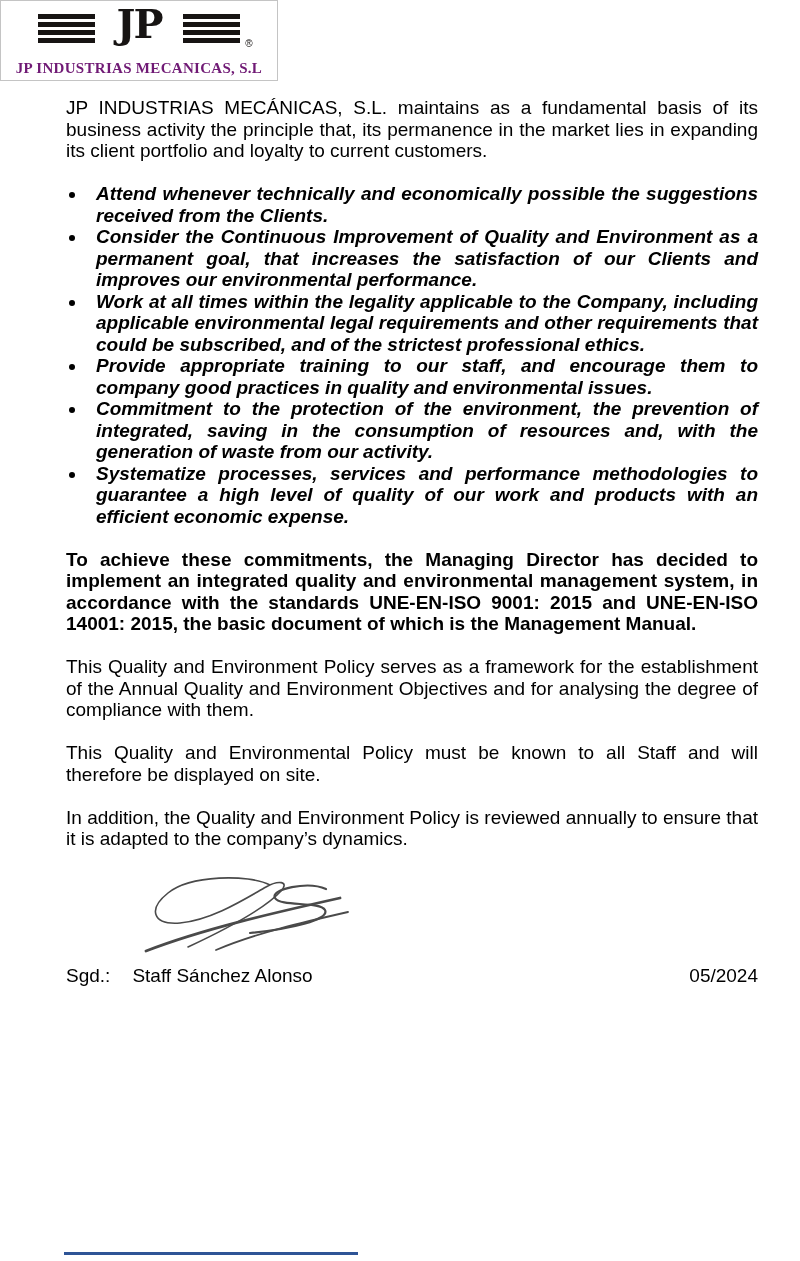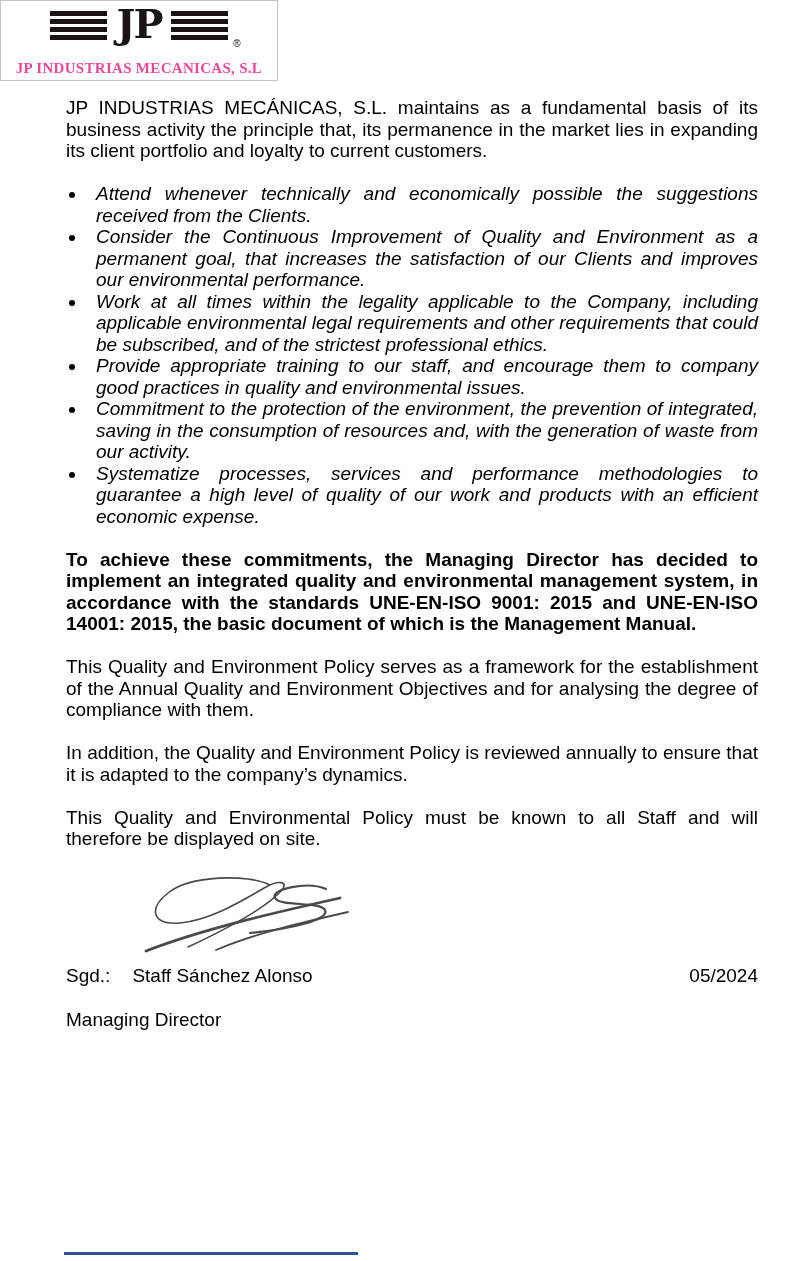--- a/index.html
+++ b/index.html
@@ -14,50 +14,50 @@
   }
 
   
   .header { position:absolute; top:0; left:0; right:0; height:92px; display:flex; }
   .logo-box {
     width:278px; height:81px; box-sizing:border-box;
     border:1px solid #c4c4c4;
     display:flex; flex-direction:column; align-items:center; justify-content:center;
     padding-top:4px; background:#fff;
   }
-  .logo-row { display:flex; align-items:center; gap:9px; position:relative; }
+  .logo-row { display:flex; align-items:flex-end; gap:21px; position:relative; }
   .bars { display:flex; flex-direction:column; gap:3px; }
   .bar { width:57px; height:5px; background:#171413; }
   .monogram {
     font-family:"DejaVu Serif", serif; font-weight:700;
     font-size:40px; line-height:0.85; letter-spacing:-2px;
     color:#171413; transform:translateY(-2px);
   }
   .reg { position:absolute; right:-13px; bottom:-6px; font-size:10px; color:#171413; }
   .company-name {
     font-family:"Liberation Serif", serif; font-weight:700;
-    font-size:15px; margin-top:17px; letter-spacing:0.3px; color:#ec4899;
+    font-size:15px; margin-top:17px; letter-spacing:0.3px; color:#701a75;
     white-space:nowrap;
   }
   .title-area { flex:1; display:flex; align-items:center; justify-content:center; }
   .doc-title { font-weight:700; font-size:17.5px; letter-spacing:0.1px; }
 
   
   .body-text {
     position:absolute; top:97px; left:66px; width:692px;
     font-size:19px; line-height:21.5px; text-align:justify;
   }
   .body-text p { margin:0 0 21.5px 0; }
   .bold { font-weight:700; }
   ul.objectives {
     margin:0 0 21.5px 0; padding-left:21px;
     list-style:disc outside;
   }
   ul.objectives li {
-    font-weight:400; font-style:italic;
+    font-weight:700; font-style:italic;
     padding-left:9px; margin:0;
   }
 
   
   .sig-wrap { margin:2px 0 0 52px; height:88px; }
   .sign-row {
     display:flex; justify-content:space-between; align-items:baseline;
     margin-top:6px;
   }
   .sgd-label { margin-right:22px; }
@@ -103,39 +103,38 @@
       <li>Attend whenever technically and economically possible the suggestions received from the Clients.</li>
       <li>Consider the Continuous Improvement of Quality and Environment as a permanent goal, that increases the satisfaction of our Clients and improves our environmental performance.</li>
       <li>Work at all times within the legality applicable to the Company, including applicable environmental legal requirements and other requirements that could be subscribed, and of the strictest professional ethics.</li>
       <li>Provide appropriate training to our staff, and encourage them to company good practices in quality and environmental issues.</li>
       <li>Commitment to the protection of the environment, the prevention of integrated, saving in the consumption of resources and, with the generation of waste from our activity.</li>
       <li>Systematize processes, services and performance methodologies to guarantee a high level of quality of our work and products with an efficient economic expense.</li>
     </ul>
 
     <p class="bold">To achieve these commitments, the Managing Director has decided to implement an integrated quality and environmental management system, in accordance with the standards UNE-EN-ISO 9001: 2015 and UNE-EN-ISO 14001: 2015, the basic document of which is the Management Manual.</p>
     <p>This Quality and Environment Policy serves as a framework for the establishment of the Annual Quality and Environment Objectives and for analysing the degree of compliance with them.</p>
+    <p>This Quality and Environmental Policy must be known to all Staff and will therefore be displayed on site.</p>
     <p>In addition, the Quality and Environment Policy is reviewed annually to ensure that it is adapted to the company’s dynamics.</p>
-    <p>This Quality and Environmental Policy must be known to all Staff and will therefore be displayed on site.</p>
 
     <div class="sig-wrap">
       <svg width="250" height="88" viewBox="0 0 250 88">
         <g fill="none" stroke="#4a4a4a" stroke-linecap="round">
           <path stroke-width="1.6" d="M152 14 C130 3, 72 4, 50 22 C30 38, 34 54, 62 52 C95 49, 130 26, 148 16 C160 9, 172 10, 163 20 C145 40, 100 62, 70 76"></path>
           <path stroke-width="2.2" d="M208 18 C190 10, 152 18, 157 27 C162 36, 202 30, 207 39 C212 49, 172 58, 132 62"></path>
           <path stroke-width="2.8" d="M28 80 C85 58, 155 42, 222 27"></path>
           <path stroke-width="1.8" d="M98 79 C138 62, 186 51, 230 41"></path>
         </g>
       </svg>
     </div>
 
     <div class="sign-row">
       <span>
         <span class="sgd-label">Sgd.:</span><span>Staff Sánchez Alonso</span>
       </span>
       <span>05/2024</span>
     </div>
 
-    <div class="role-line">Managing Director</div>
   </div>
 
   <div class="footer-line" style="background: rgb(46, 84, 150);"></div>
 
 </div>
 
 </body></html>

